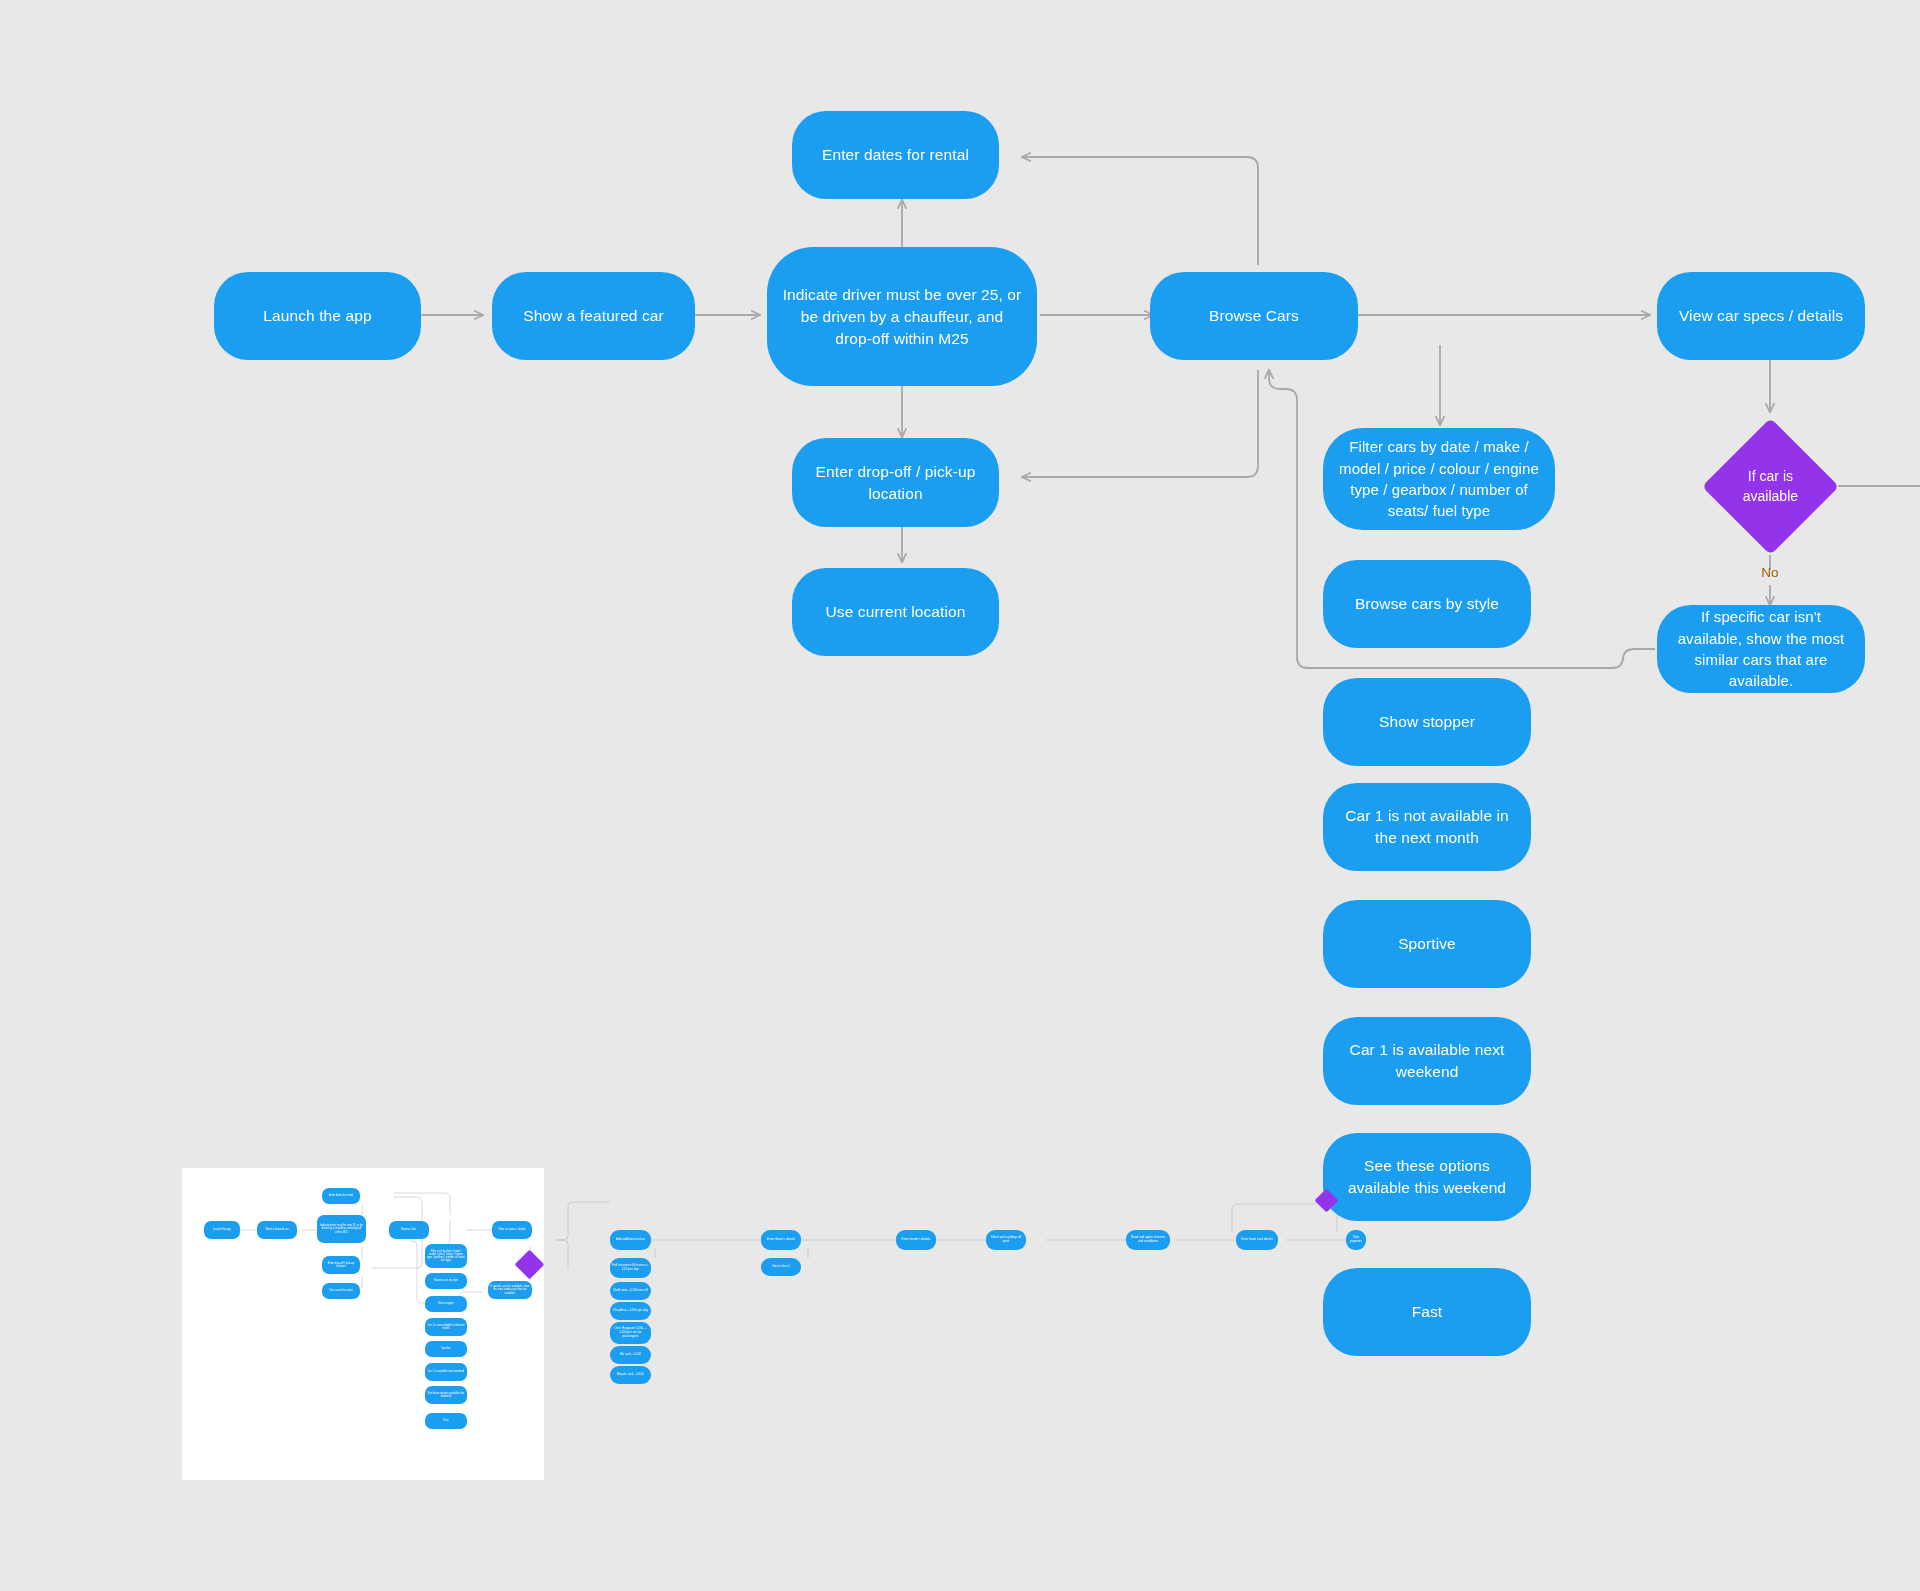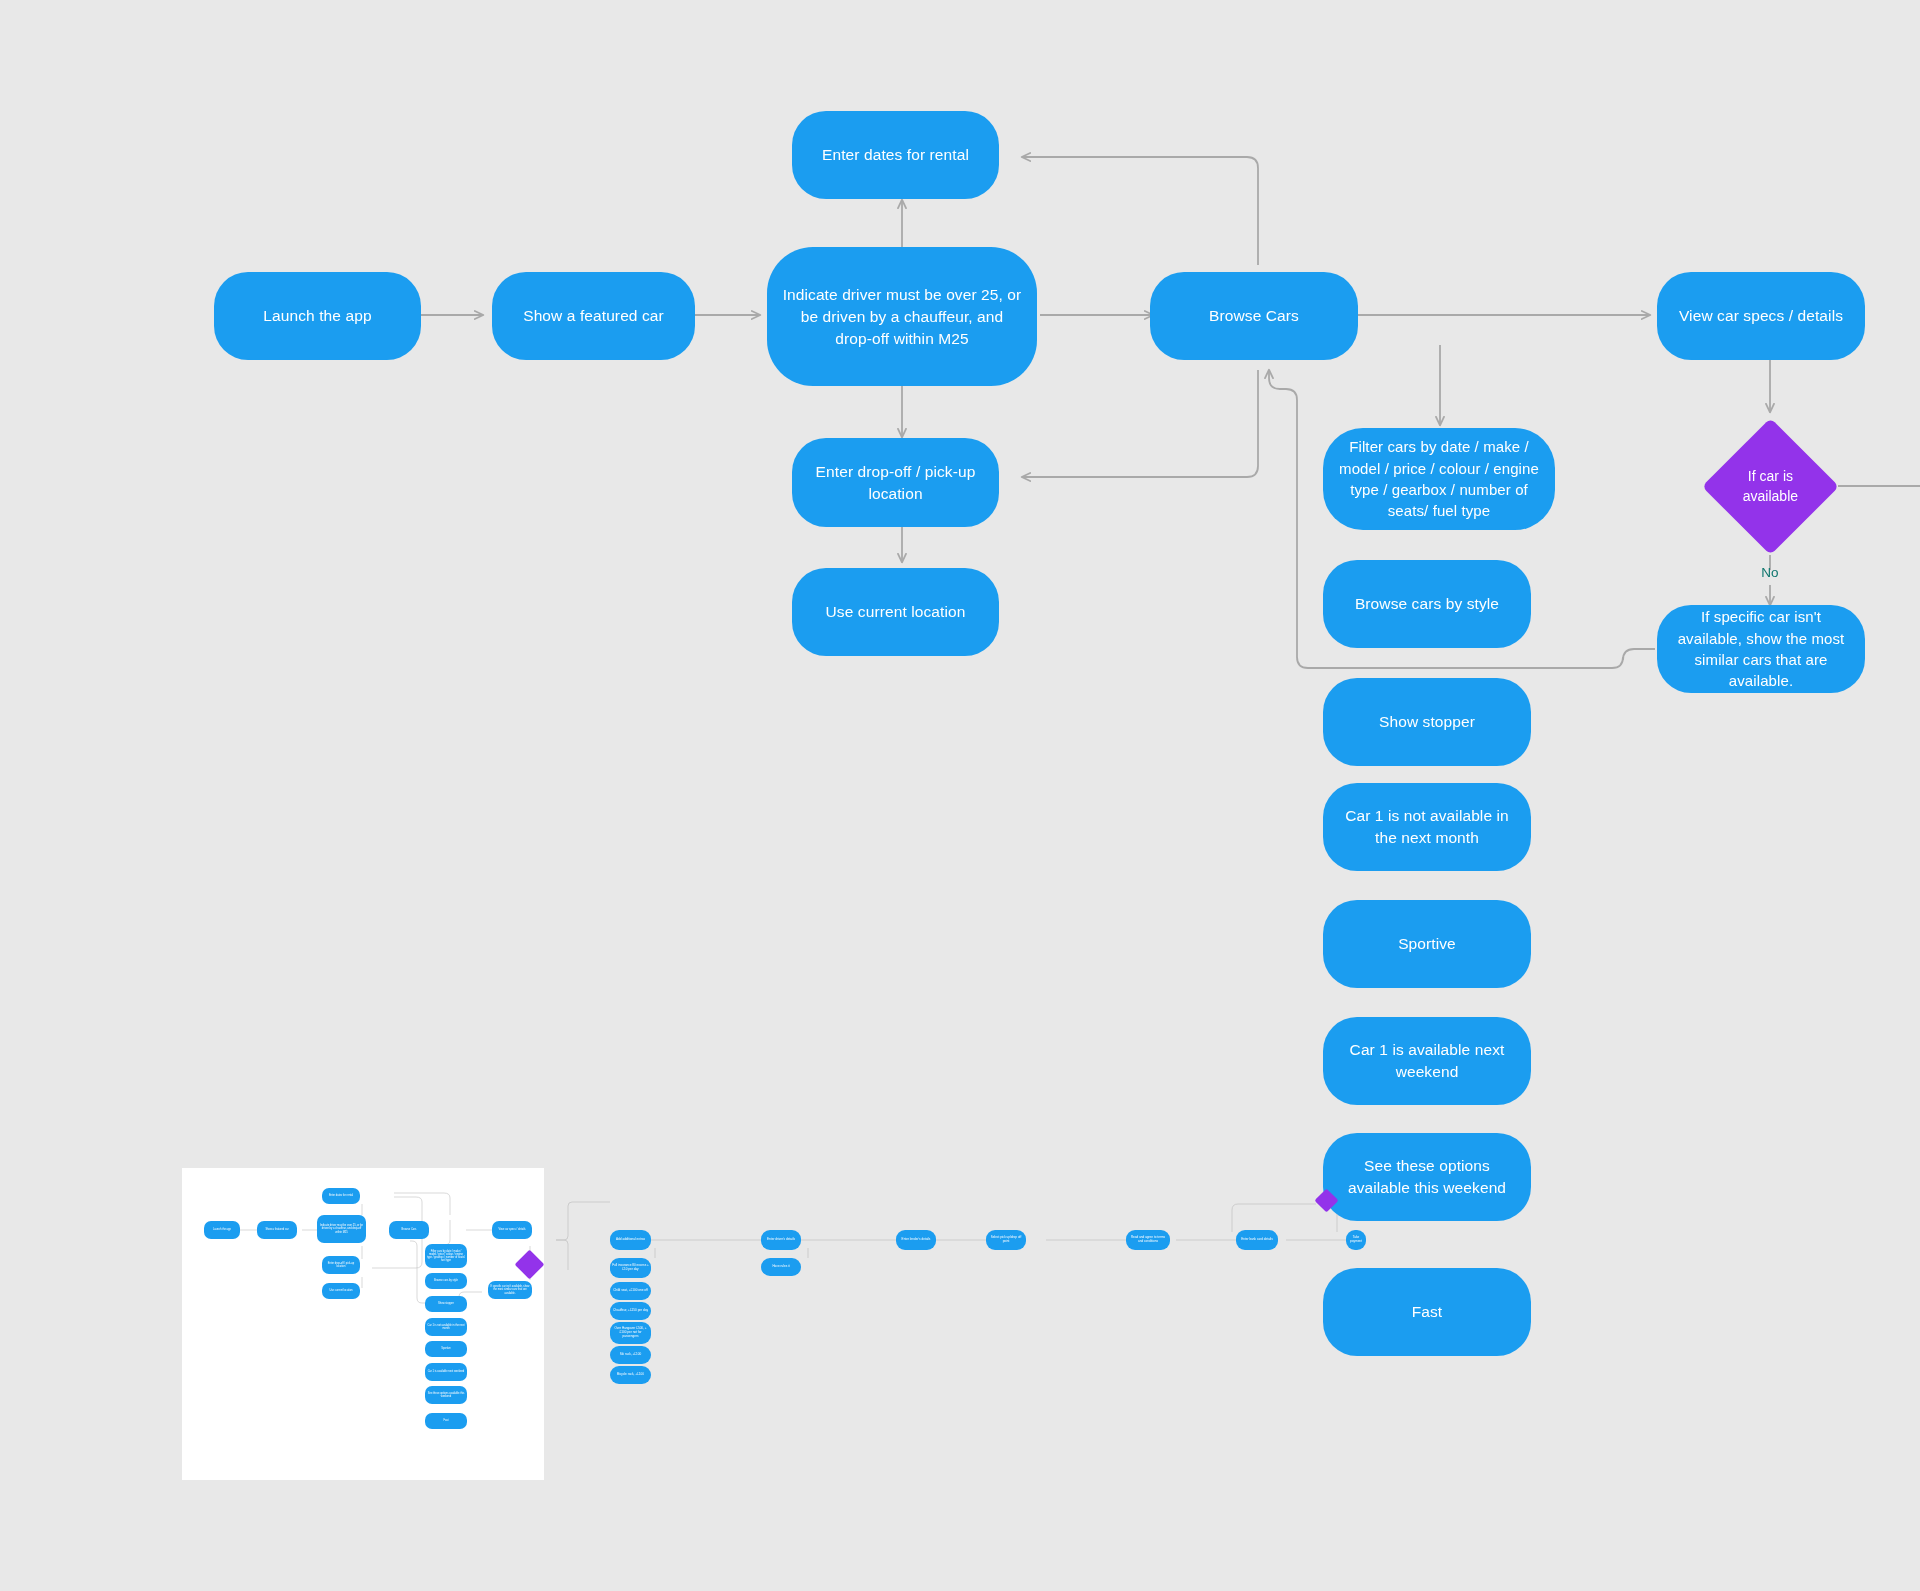--- a/index.html
+++ b/index.html
@@ -57,21 +57,21 @@
     border-radius: 6px;
   }
   .diamond > span {
     transform: rotate(-45deg);
     display: block;
     width: 120px;
   }
   .edge-label {
     position: absolute;
     font-size: 13.5px;
-    color: #0f766e;
+    color: #a16207;
     text-align: center;
   }
   
   #minimap {
     position: absolute;
     left: 182px;
     top: 1168px;
     width: 362px;
     height: 312px;
     background: #ffffff;

